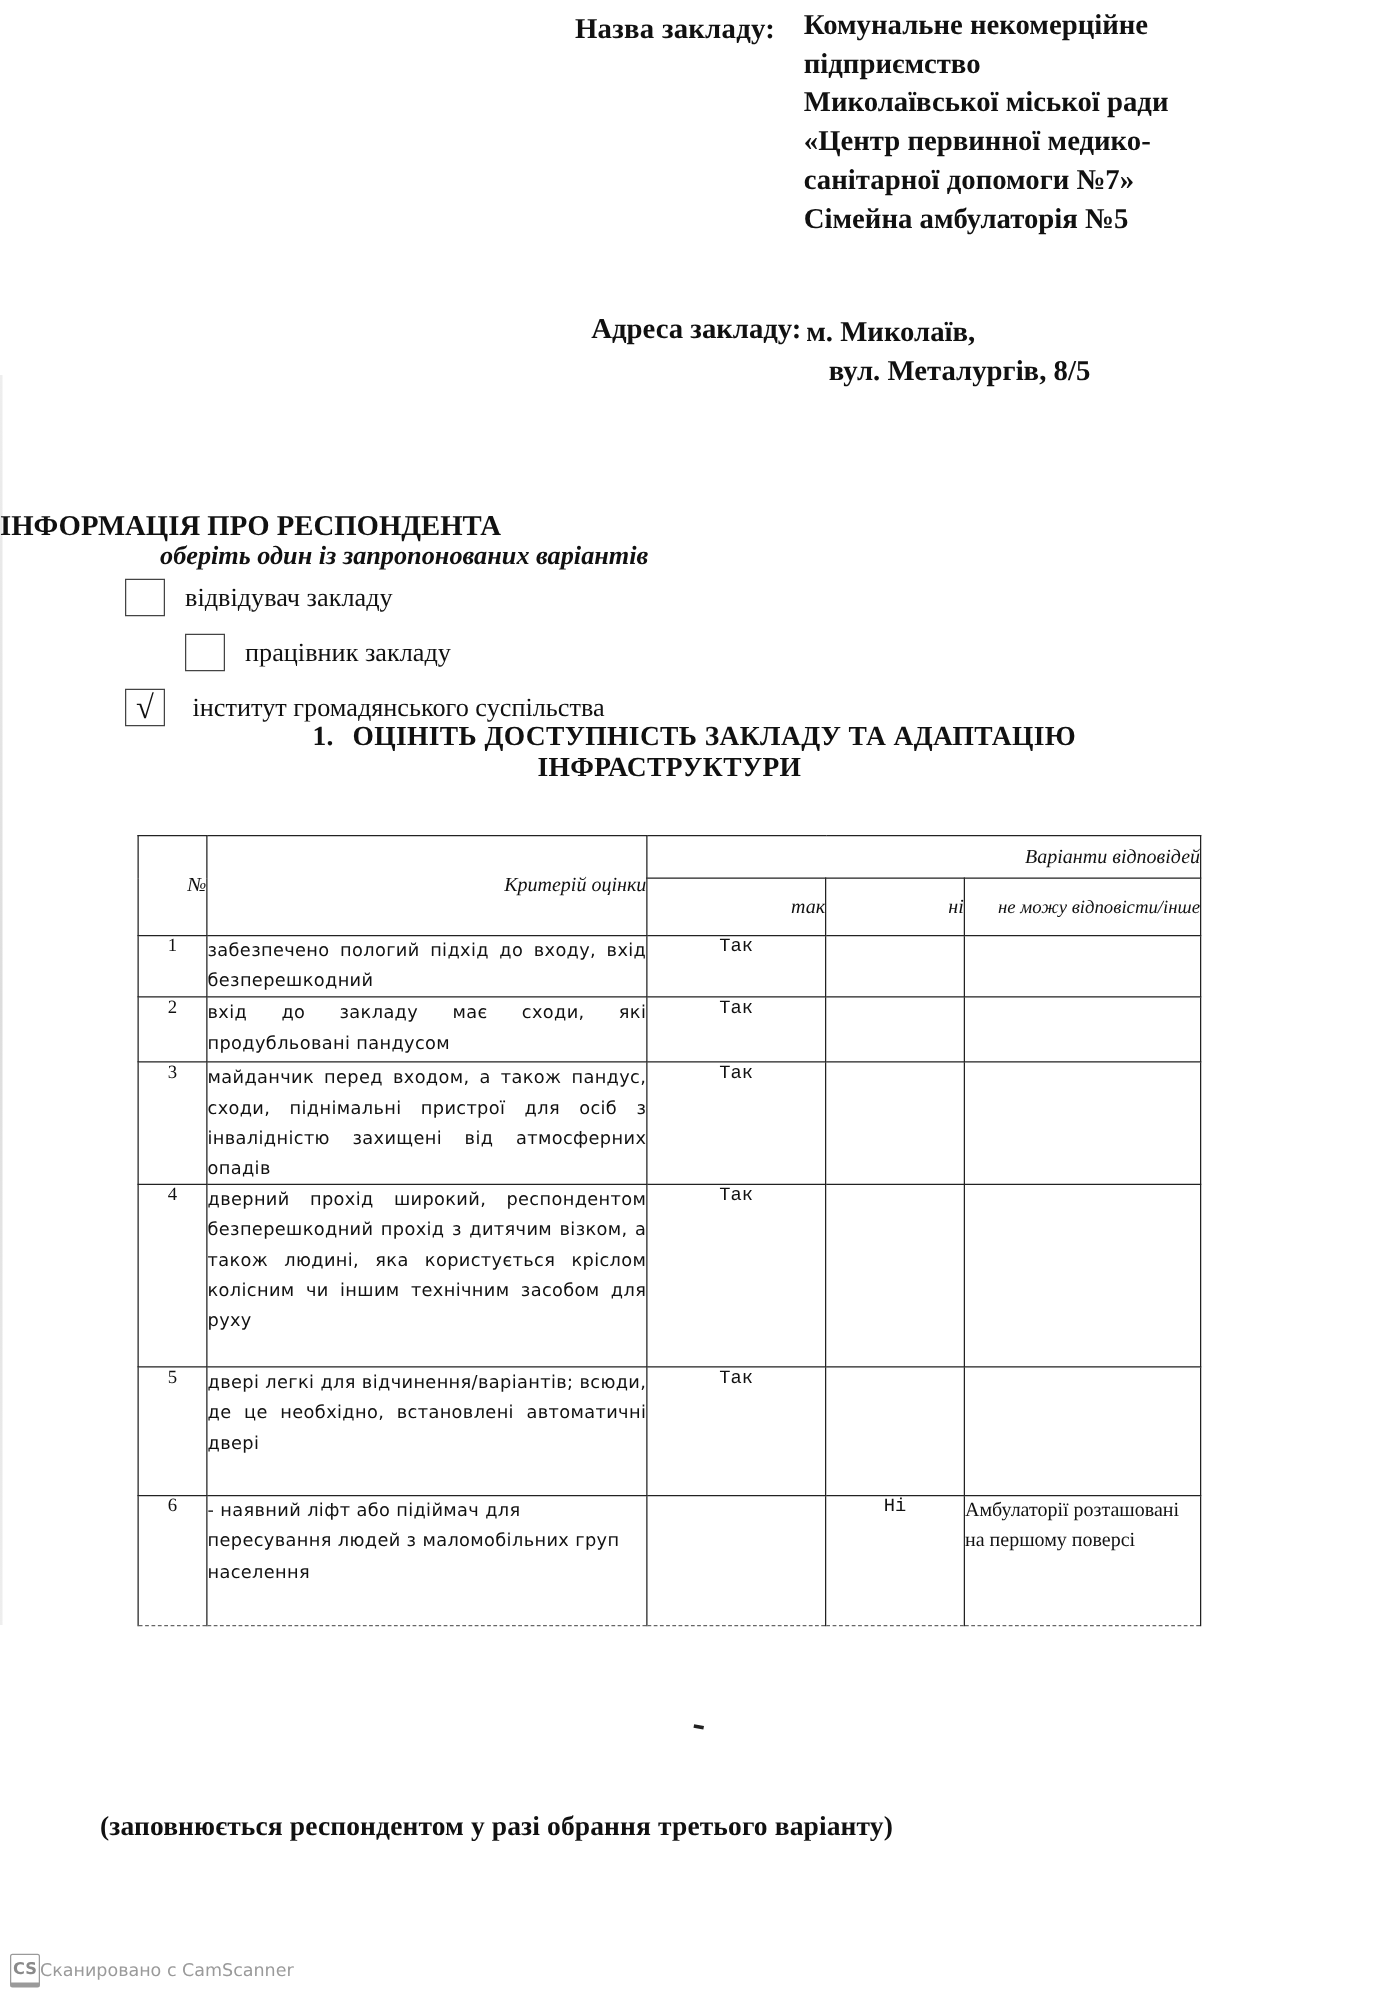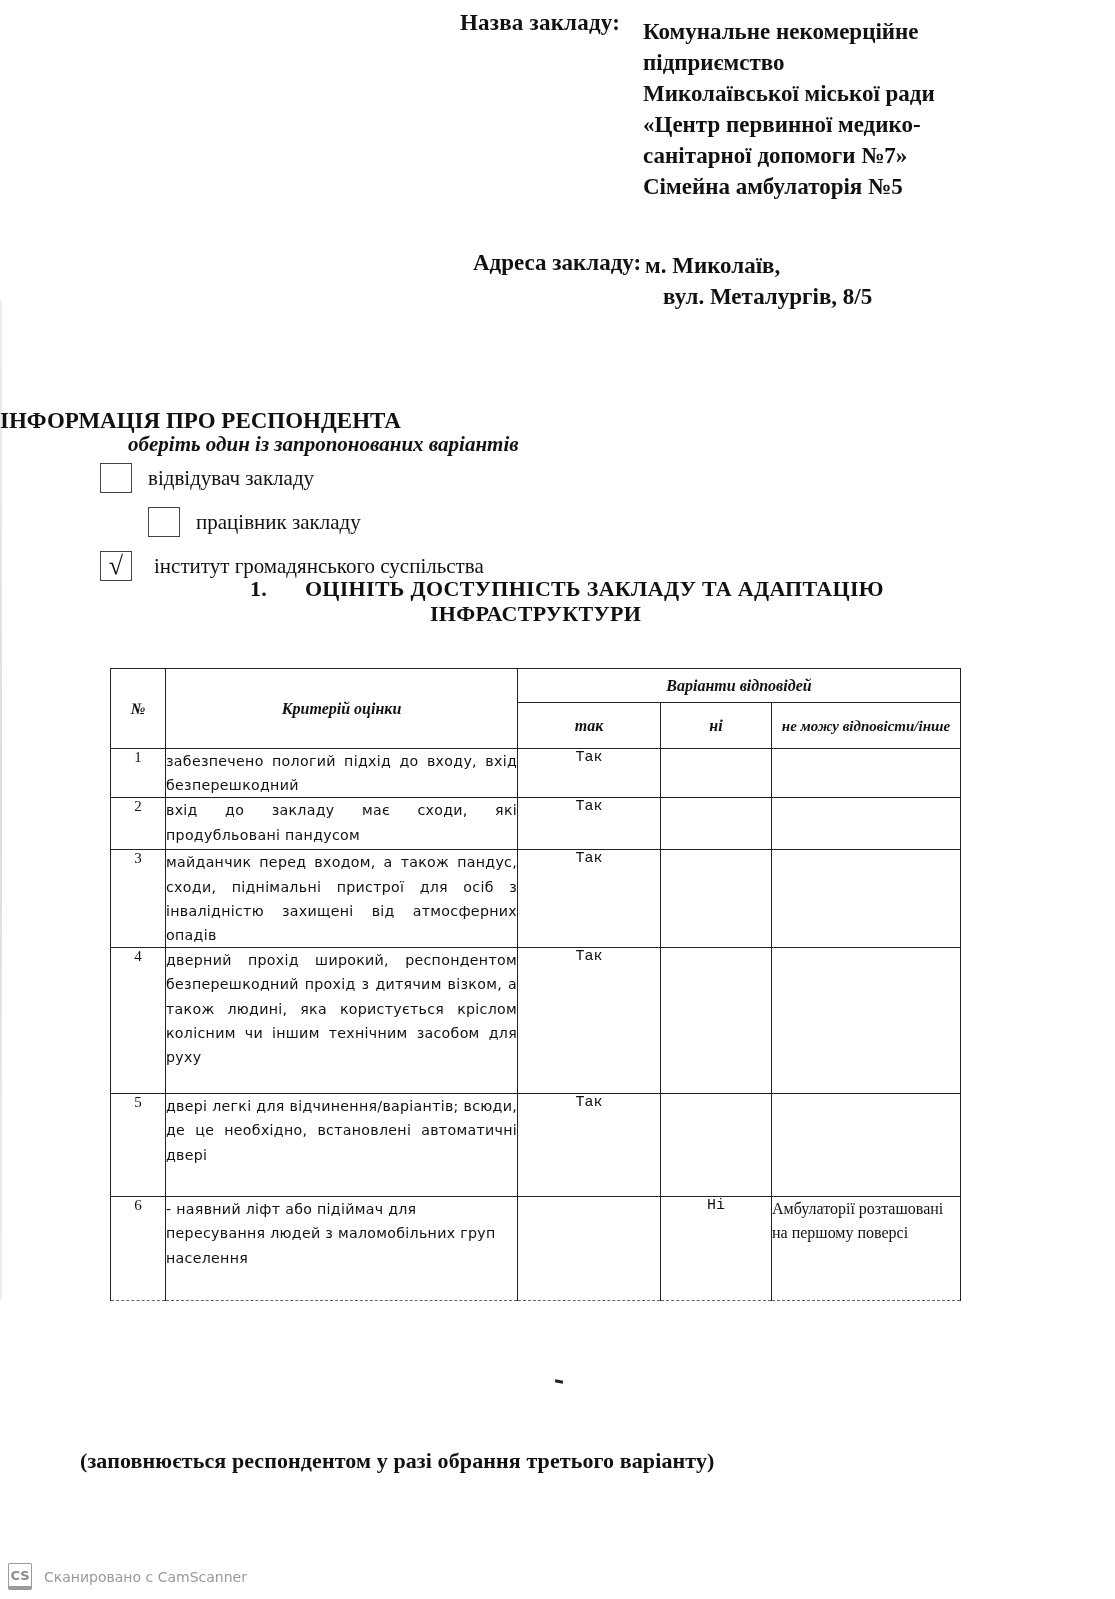--- a/index.html
+++ b/index.html
@@ -3,21 +3,21 @@
   <meta charset="utf-8">
   <style>
     html, body { margin: 0; padding: 0; background: #fff; }
     body {
       width: 1115px; height: 1599px; position: relative; overflow: hidden;
       font-family: "Liberation Serif", "DejaVu Serif", serif; color: #111;
     }
     .abs { position: absolute; }
     
     .hdr-label { left: 460px; top: 10px; font-size: 23px; font-weight: bold; letter-spacing: 0.2px; }
-    .hdr-lines { left: 643px; top: 16px; font-size: 23px; font-weight: bold; line-height: 31px; }
+    .hdr-lines { left: 643px; top: 4px; font-size: 23px; font-weight: bold; line-height: 31px; }
     .addr-label { left: 473px; top: 250px; font-size: 23px; font-weight: bold; }
     .addr-lines { left: 645px; top: 250px; font-size: 23px; font-weight: bold; line-height: 31px; }
     .addr-lines div:nth-child(2) { margin-left: 18px; }
     
     .resp-title { left: 0; width: 1085px; text-align: left; top: 396px; font-size: 23px; font-weight: bold; margin-top: 12px; }
     .resp-sub { left: 128px; top: 432px; font-size: 21px; font-style: italic; font-weight: bold; }
     .opt { left: 100px; font-size: 21px; display: flex; align-items: center; }
     .opt .box {
       width: 30px; height: 28px; border: 1.5px solid #444; margin-right: 16px;
       display: inline-flex; align-items: center; justify-content: center; font-size: 26px; line-height: 1;
@@ -29,21 +29,21 @@
     .sec-title2 { left: 430px; top: 601px; font-size: 22px; font-weight: bold; letter-spacing: 0.3px; }
     
     table.grid {
       position: absolute; left: 110px; top: 668px; width: 850px;
       border-collapse: collapse; table-layout: fixed;
     }
     table.grid td, table.grid th {
       border: 1.5px solid #222; padding: 0; vertical-align: top; font-weight: normal;
     }
     table.grid tr:last-child td { border-bottom-color: #666; border-bottom-style: dashed; }
-    table.grid th { font-style: italic; font-size: 16px; font-weight: bold; vertical-align: middle; text-align: center; }
+    table.grid th { font-style: italic; font-size: 16px; font-weight: normal; vertical-align: middle; text-align: right; }
     th.h-num { text-align: center; }
     th.h-crit { text-align: left; padding-left: 3px; }
     td.num { text-align: center; font-size: 15px; padding-top: 2px; }
     td.crit {
       font-family: "DejaVu Sans", sans-serif; font-size: 14.2px; line-height: 24.2px;
       text-align: justify; padding: 0 2px 0 2px; letter-spacing: 0.3px;
     }
     td.ans {
       text-align: center; font-family: "Liberation Mono", "DejaVu Sans Mono", monospace;
       font-weight: bold; font-size: 15px; padding-top: 2px;
@@ -51,21 +51,21 @@
     td.other { font-weight: bold; font-size: 16px; line-height: 24px; padding-left: 3px; padding-top: 1px; }
     .footer-note { left: 80px; top: 1448px; font-size: 22px; font-weight: bold; letter-spacing: 0.1px; }
     .dot { left: 555px; top: 1380px; width: 8px; height: 3px; background: #222; transform: rotate(10deg); }
     .watermark {
       left: 8px; top: 1563px; display: flex; align-items: center;
       font-family: "DejaVu Sans", sans-serif; font-size: 14px; color: #9a9a9a;
     }
     .watermark .cs {
       width: 22px; height: 22px; border: 1.5px solid #9a9a9a; border-radius: 2px;
       font-size: 13px; font-weight: bold; display: inline-flex; align-items: center; justify-content: center;
-      margin-right: 12px; color: #8a8a8a; border-bottom-width: 4px;
+      margin-right: 0; color: #8a8a8a; border-bottom-width: 4px;
     }
     .left-edge { left: 0; top: 300px; width: 2px; height: 1000px; background: linear-gradient(#eee,#ddd,#eee); }
   </style>
 </head>
 <body>
 
 <div class="abs left-edge"></div>
 
 <div class="abs hdr-label">Назва закладу:</div>
 <div class="abs hdr-lines">
@@ -94,21 +94,21 @@
   <span class="box"></span>
   <span>працівник закладу</span>
 </div>
 <div class="abs opt opt3">
   <span class="box">√</span>
   <span style="margin-left:6px">інститут громадянського суспільства</span>
 </div>
 
 <div class="abs sec-title">
   <span>1.</span>
-  <span style="margin-left:32px">ОЦІНІТЬ ДОСТУПНІСТЬ ЗАКЛАДУ ТА АДАПТАЦІЮ</span>
+  <span style="margin-left:9px">ОЦІНІТЬ ДОСТУПНІСТЬ ЗАКЛАДУ ТА АДАПТАЦІЮ</span>
 </div>
 <div class="abs sec-title2">ІНФРАСТРУКТУРИ</div>
 
 <table class="grid">
   <colgroup>
     <col style="width:55px">
     <col style="width:352px">
     <col style="width:143px">
     <col style="width:111px">
     <col style="width:189px">

